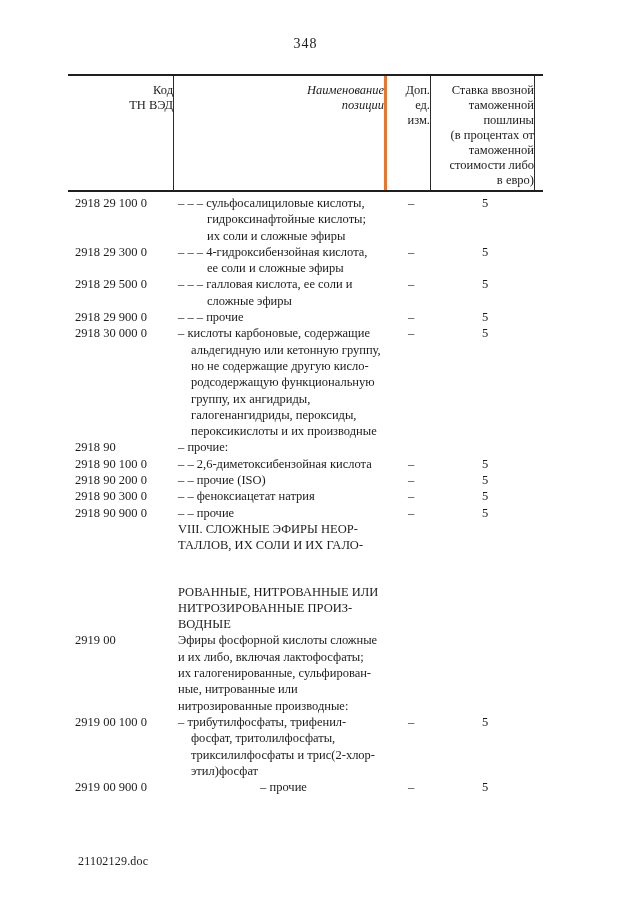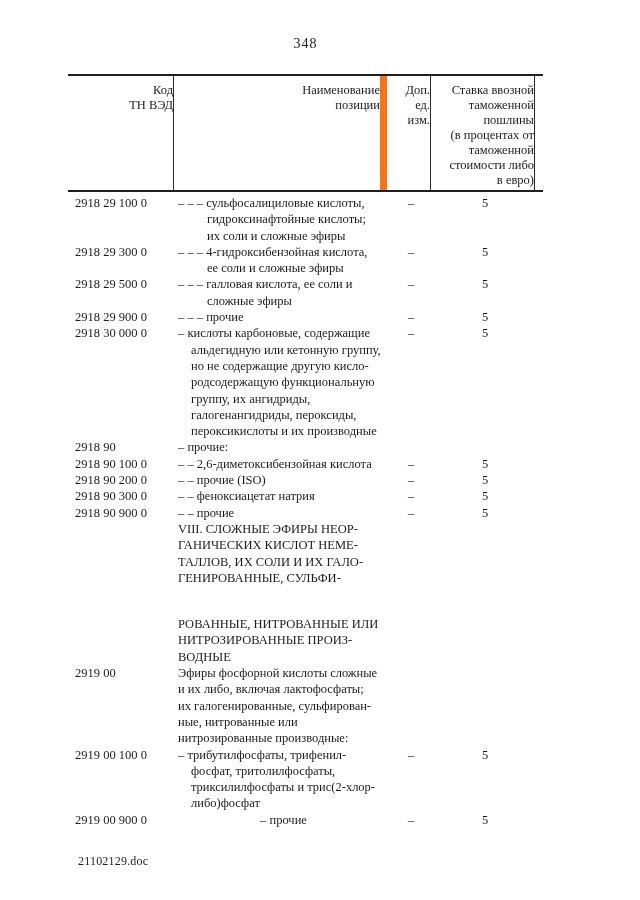--- a/index.html
+++ b/index.html
@@ -28,21 +28,21 @@
     height:114px;
     box-sizing:content-box;
   }
   .hcell{
     padding-top:7px;
     text-align:right;
     line-height:15px;
     box-sizing:border-box;
   }
   .hc1{width:106px;border-right:1px solid #2a2a2a;}
-  .hc2{width:213px;border-right:7px solid #f97316;}
+  .hc2{width:213px;border-right:3px solid #f97316;font-style:italic;}
   .hc3{width:44px;border-right:1px solid #2a2a2a;}
   .hc4{width:104px;border-right:1px solid #2a2a2a;}
   .tbody{padding-top:3px;}
   .row{display:flex;align-items:flex-start;}
   .cell{box-sizing:border-box;line-height:16.3px;}
   .cell.code{width:107px;padding-left:7px;white-space:nowrap;}
   .cell.name{width:214px;padding-left:3px;}
   .cell.name .line{white-space:nowrap;line-height:16.3px;}
   .cell.unit{width:44px;text-align:center;}
   .cell.rate{width:104px;text-align:center;}
@@ -173,23 +173,21 @@
           <div class="cell name">
             <div class="line" style="padding-left: 0px;">– – прочие</div>
           </div>
           <div class="cell unit">–</div>
           <div class="cell rate">5</div>
         </div>
         <div class="row section">
           <div class="cell code"></div>
           <div class="cell name">
             <div class="line" style="padding-left: 0px;">VIII. СЛОЖНЫЕ ЭФИРЫ НЕОР-</div>
-            <div class="line" style="padding-left: 0px;">ГАНИЧЕСКИХ КИСЛОТ НЕМЕ-</div>
             <div class="line" style="padding-left: 0px;">ТАЛЛОВ, ИХ СОЛИ И ИХ ГАЛО-</div>
-            <div class="line" style="padding-left: 0px;">ГЕНИРОВАННЫЕ, СУЛЬФИ-</div>
             <div class="line" style="padding-left: 0px; margin-top: 30px;">РОВАННЫЕ, НИТРОВАННЫЕ ИЛИ</div>
             <div class="line" style="padding-left: 0px;">НИТРОЗИРОВАННЫЕ ПРОИЗ-</div>
             <div class="line" style="padding-left: 0px;">ВОДНЫЕ</div>
           </div>
           <div class="cell unit"></div>
           <div class="cell rate"></div>
         </div>
         <div class="row">
           <div class="cell code">2919 00</div>
           <div class="cell name">
@@ -201,21 +199,21 @@
           </div>
           <div class="cell unit"></div>
           <div class="cell rate"></div>
         </div>
         <div class="row">
           <div class="cell code">2919 00 100 0</div>
           <div class="cell name">
             <div class="line" style="padding-left: 0px;">– трибутилфосфаты, трифенил-</div>
             <div class="line" style="padding-left: 13px;">фосфат, тритолилфосфаты,</div>
             <div class="line" style="padding-left: 13px;">триксилилфосфаты и трис(2-хлор-</div>
-            <div class="line" style="padding-left: 13px;">либо)фосфат</div>
+            <div class="line" style="padding-left: 13px;">этил)фосфат</div>
           </div>
           <div class="cell unit">–</div>
           <div class="cell rate">5</div>
         </div>
         <div class="row">
           <div class="cell code">2919 00 900 0</div>
           <div class="cell name">
             <div class="line" style="padding-left: 0px; text-align: center;">– прочие</div>
           </div>
           <div class="cell unit">–</div>

